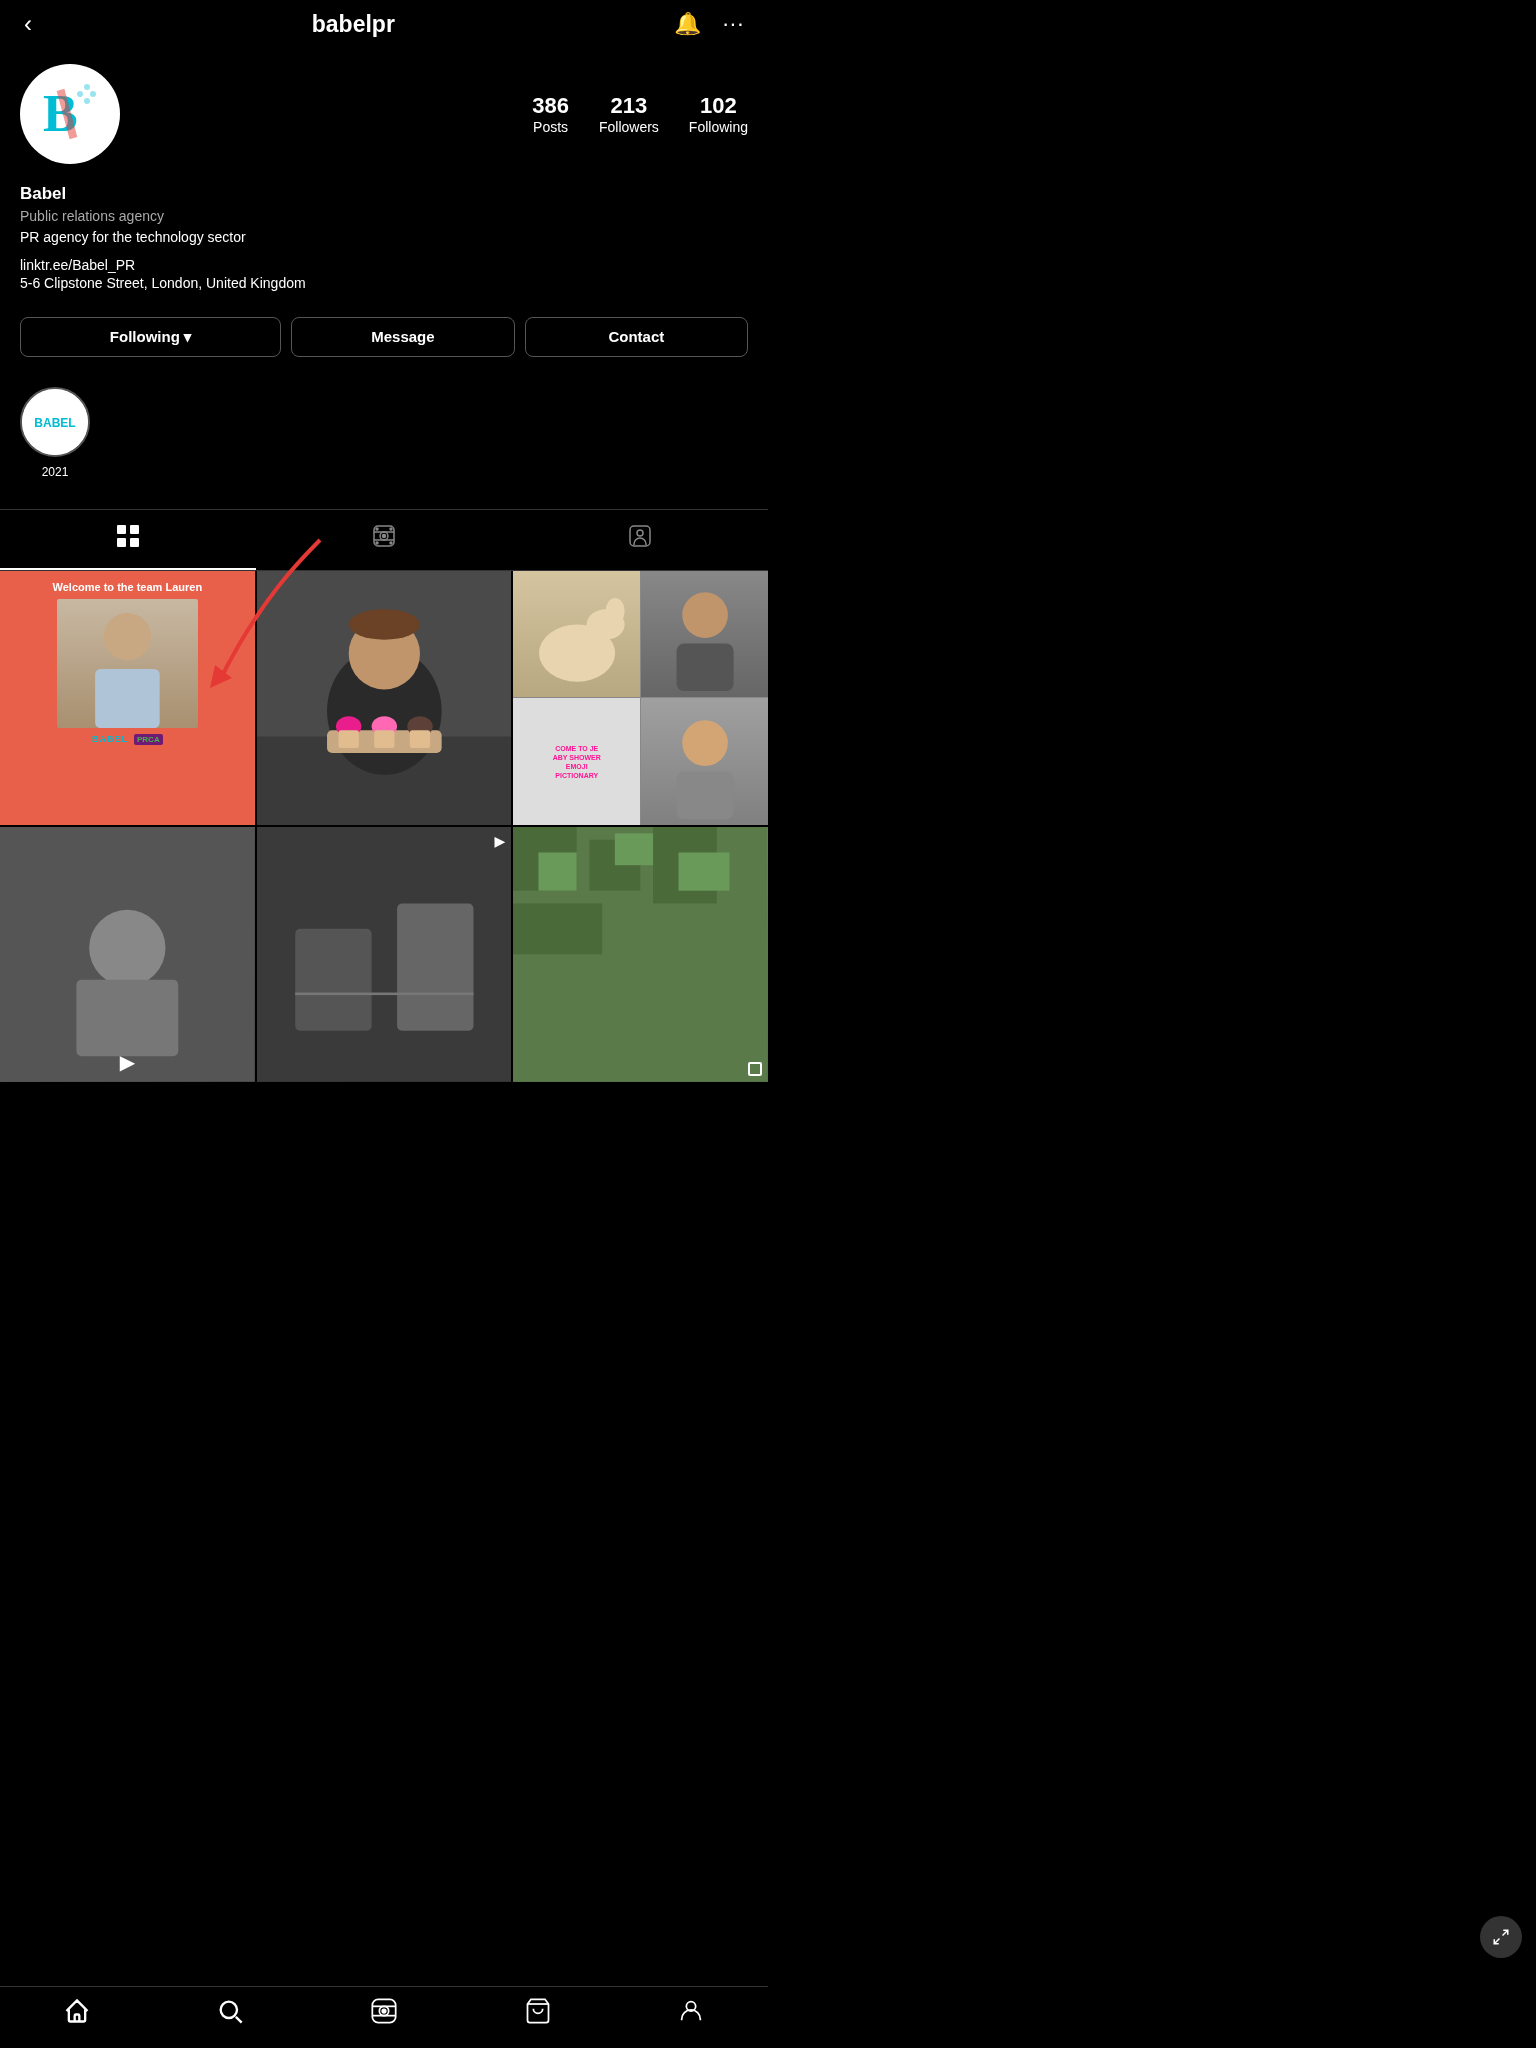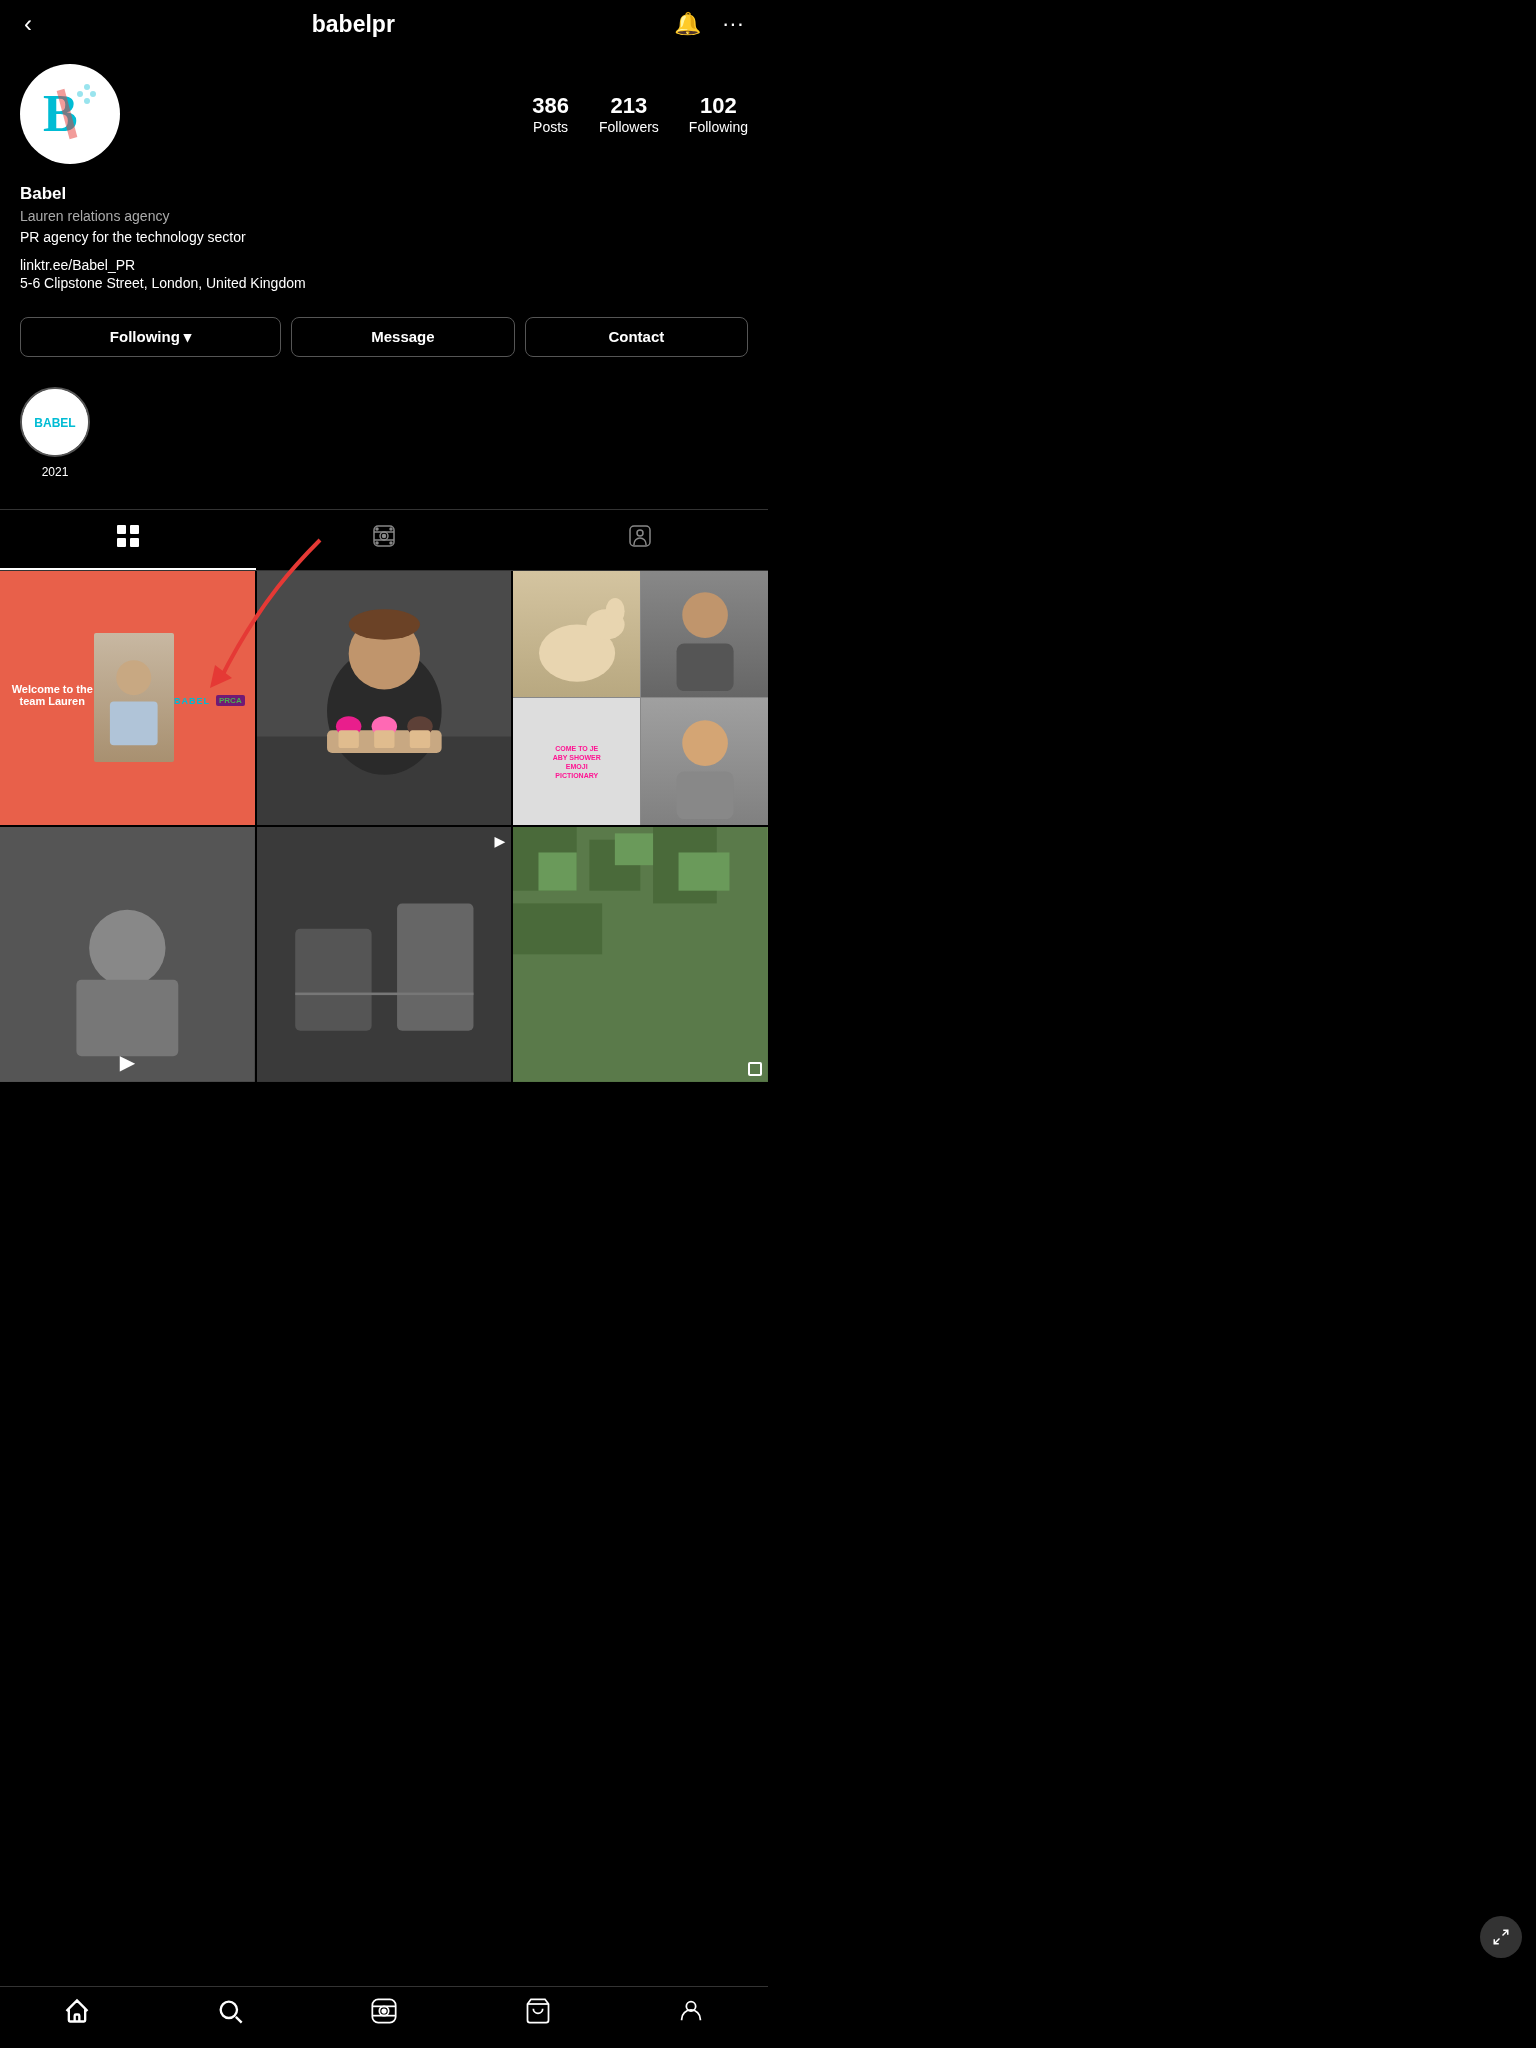--- a/index.html
+++ b/index.html
@@ -229,20 +229,21 @@
     }
 
     
     .post1 {
       background: #E8604A;
     }
     .post1-content {
       width: 100%;
       height: 100%;
       display: flex;
+      flex-direction: column;
       align-items: center;
       padding: 10px;
       position: relative;
     }
     .post1-title {
       font-size: 11px;
       font-weight: 700;
       color: #fff;
       text-align: center;
       margin-bottom: 6px;
@@ -457,21 +458,21 @@
       </div>
       <div class="stat-item">
         <span class="stat-number">102</span>
         <span class="stat-label">Following</span>
       </div>
     </div>
   </div>
 
   <div class="profile-info">
     <div class="profile-name">Babel</div>
-    <div class="profile-category">Lauren relations agency</div>
+    <div class="profile-category">Public relations agency</div>
     <div class="profile-bio">PR agency for the technology sector</div>
     <div class="profile-link">linktr.ee/Babel_PR</div>
     <div class="profile-location">5-6 Clipstone Street, London, United Kingdom</div>
   </div>
 
   <div class="action-buttons">
     <button class="action-btn following-btn">
       <span>Following</span>
       <span>▾</span>
     </button>

